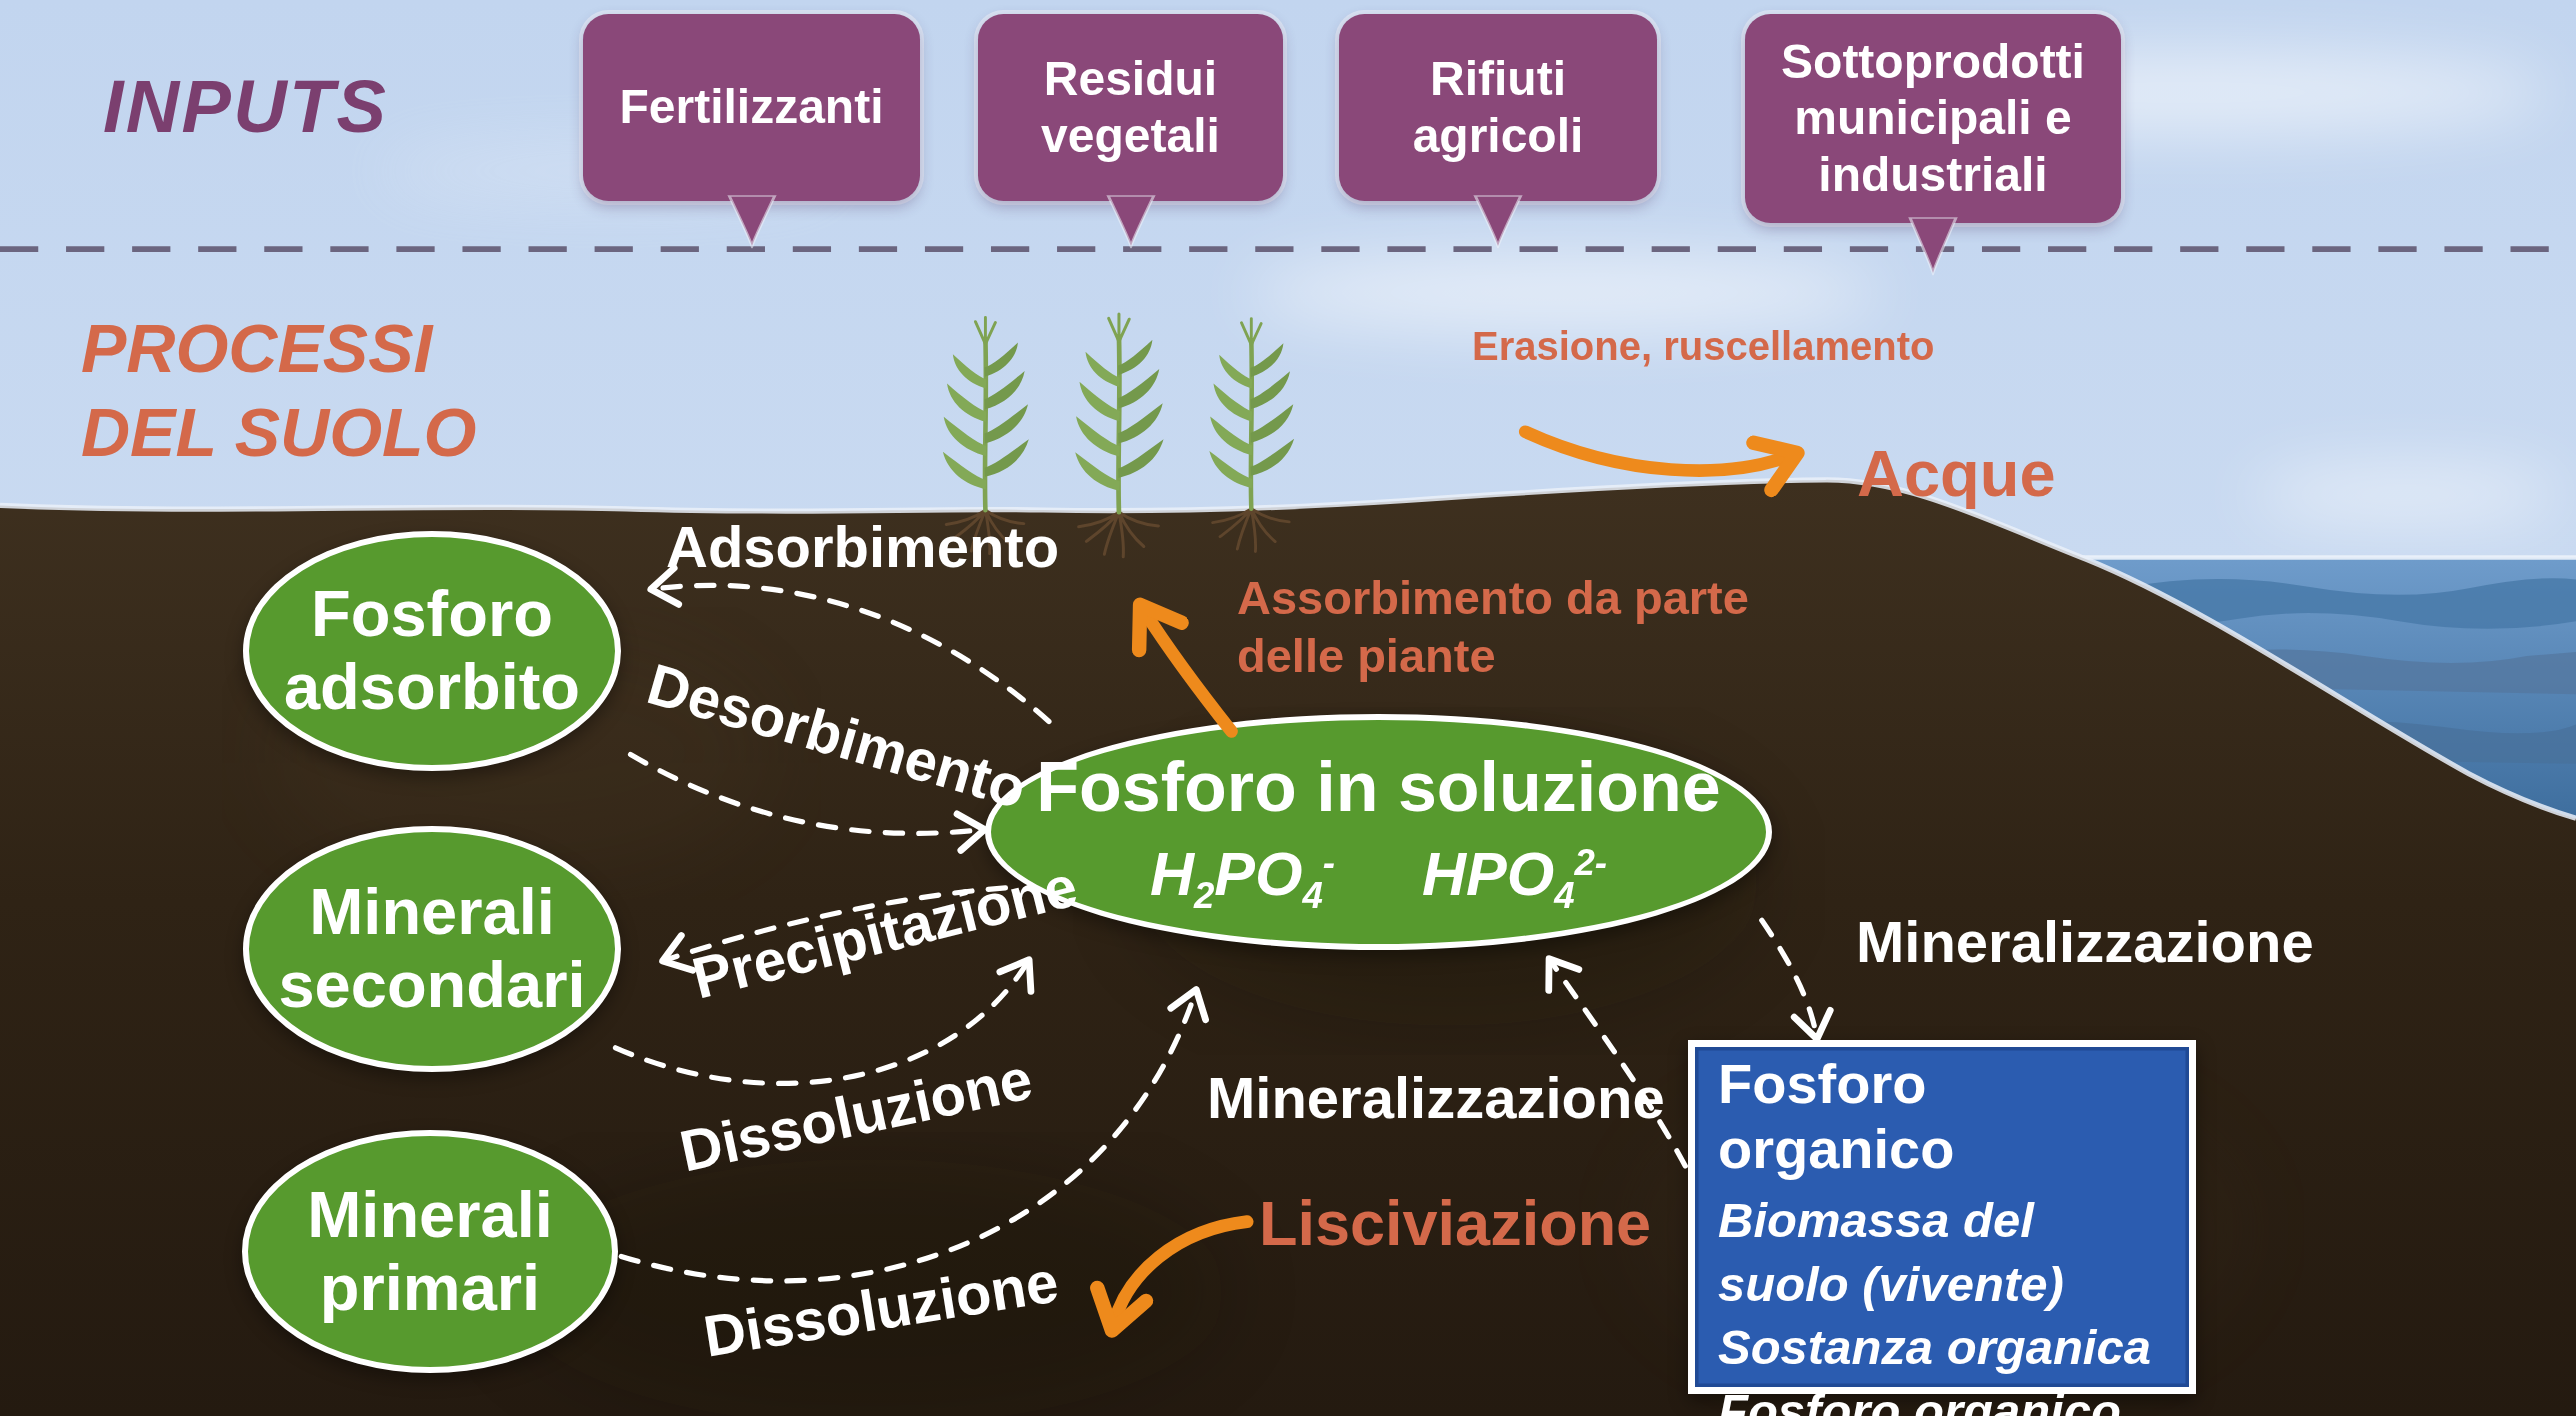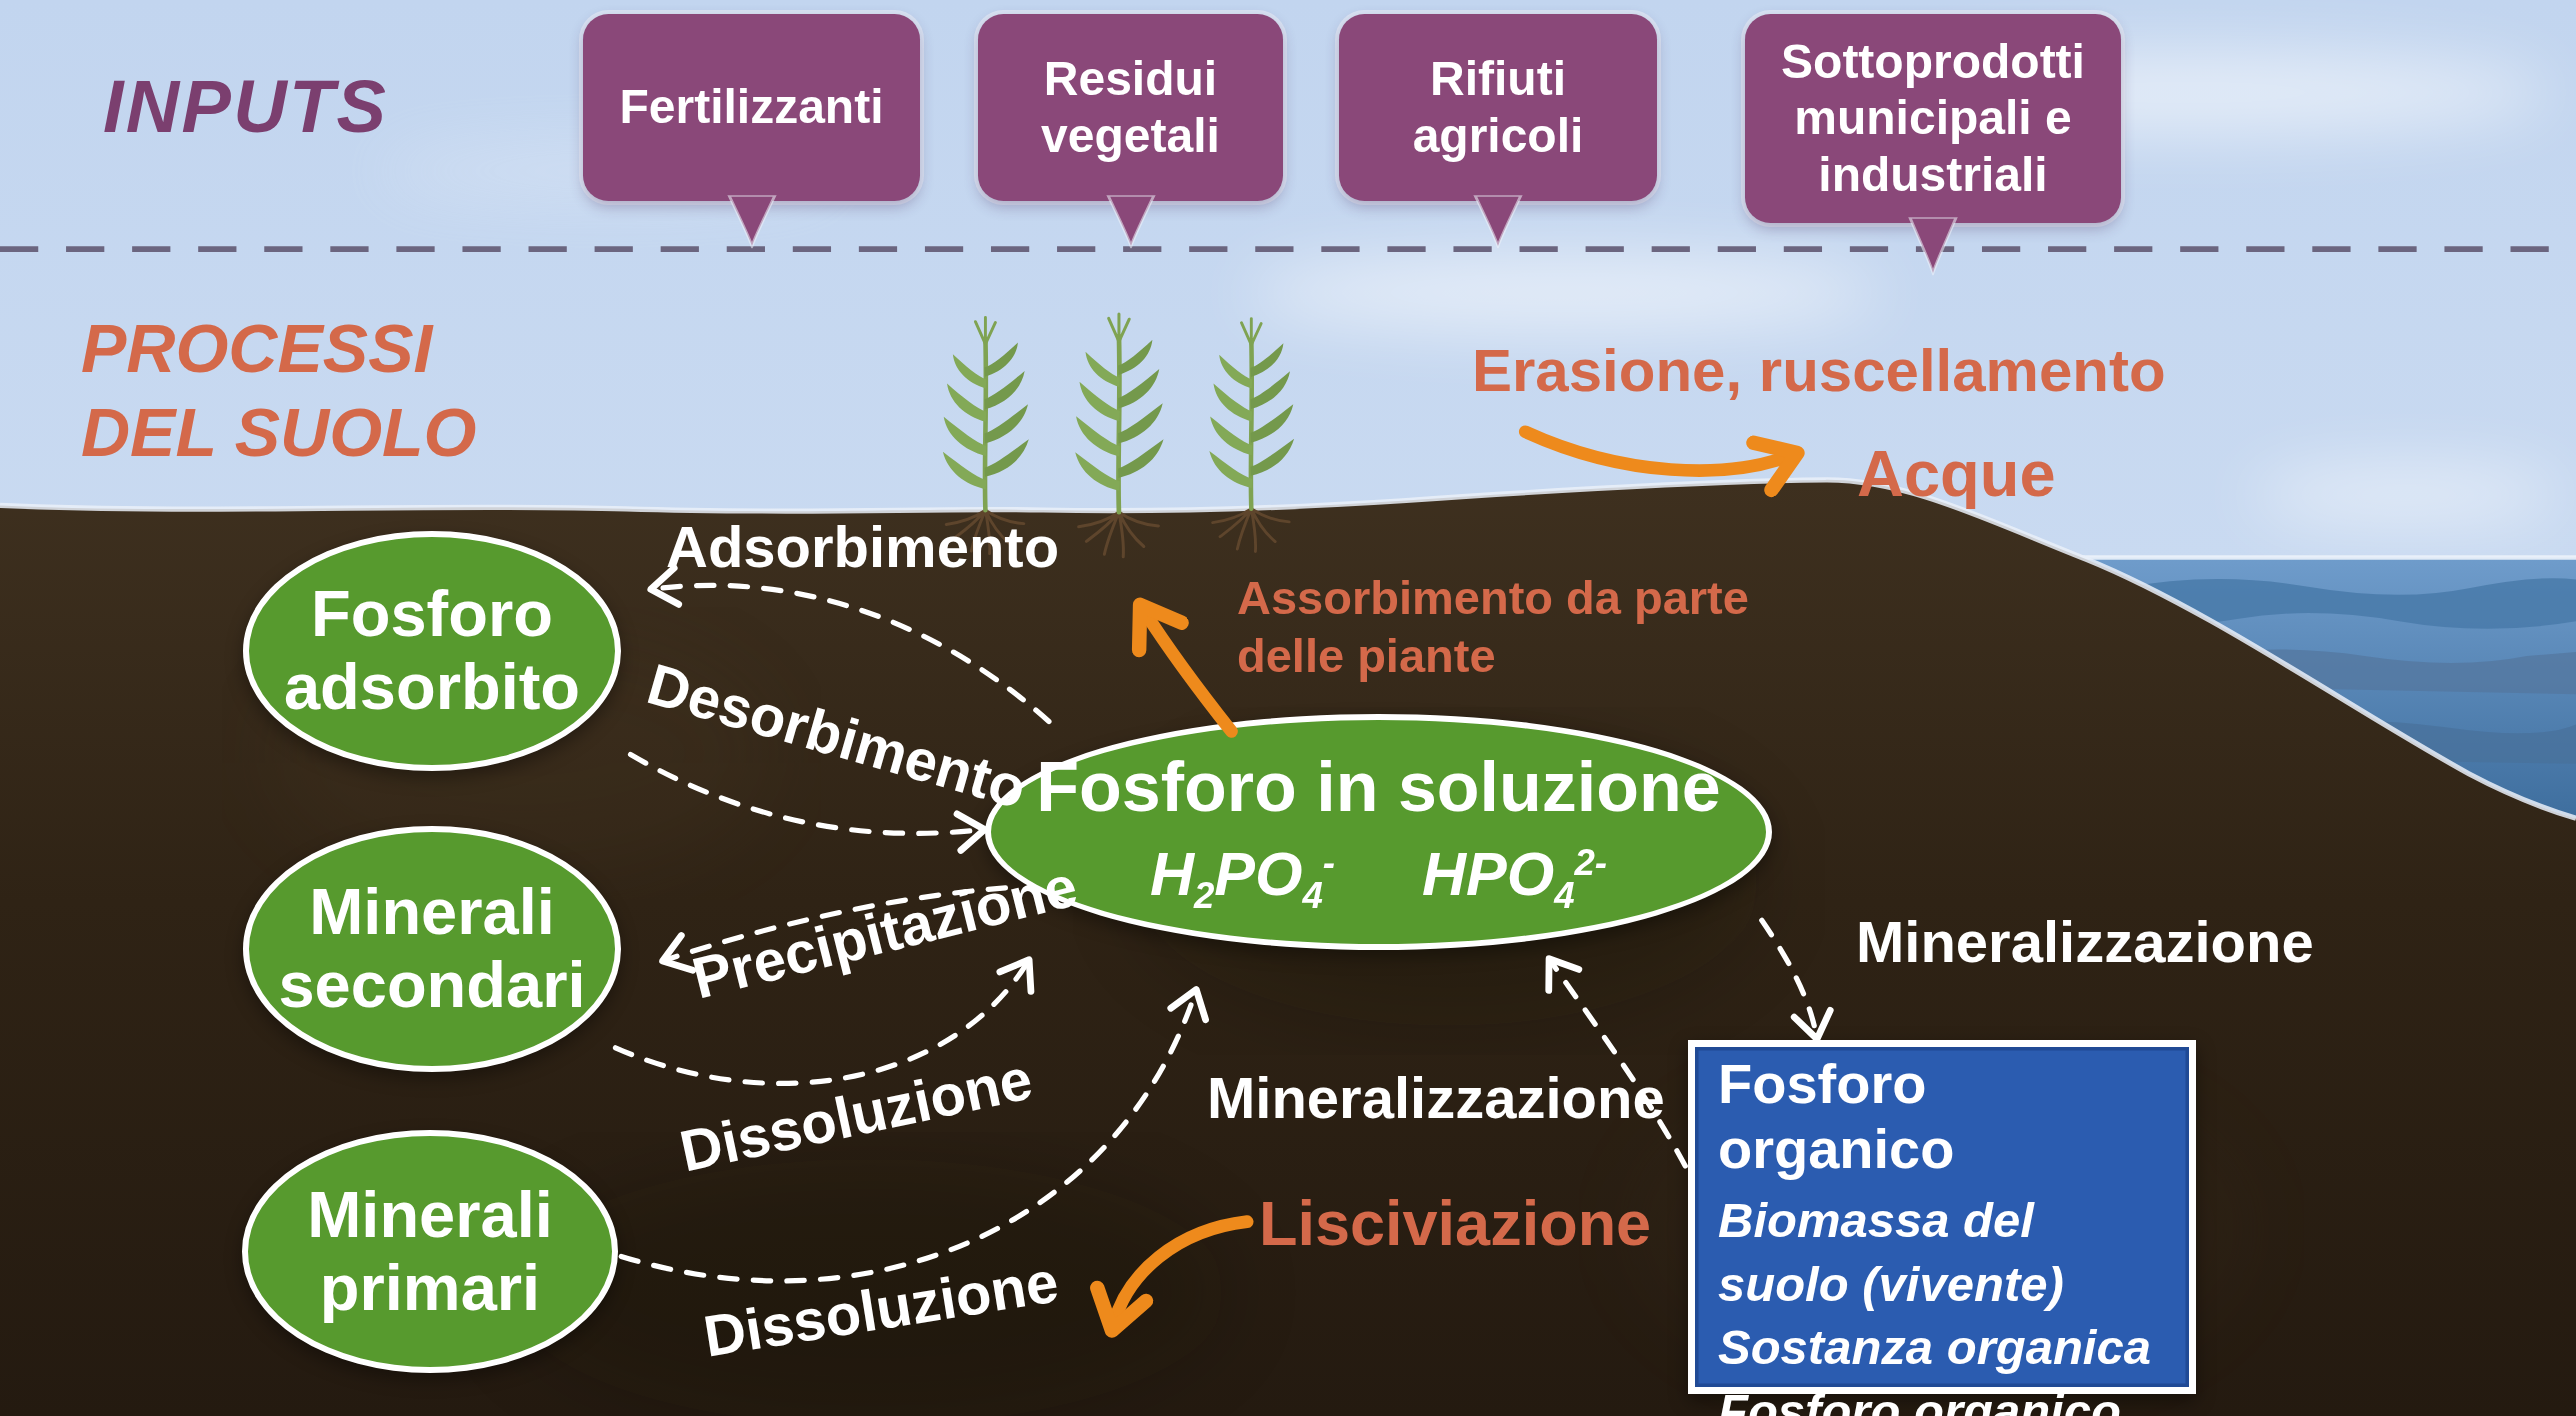--- a/index.html
+++ b/index.html
@@ -52,21 +52,21 @@
   
   .lbl{position:absolute;z-index:4;color:#fff;font-weight:700;font-size:58px;white-space:nowrap;}
   #lbl-adsorption{left:666px;top:513px;}
   #lbl-desorption{left:642px;top:702px;transform:rotate(16deg);}
   #lbl-precipitation{left:688px;top:898px;transform:rotate(-14deg);}
   #lbl-dissolution-upper{left:677px;top:1081px;transform:rotate(-12deg);}
   #lbl-dissolution-lower{left:702px;top:1275px;transform:rotate(-9deg);}
   #lbl-mineralization-left{left:1207px;top:1064px;}
   #lbl-mineralization-right{left:1856px;top:908px;}
   .sal{position:absolute;z-index:4;color:#d4694a;font-weight:700;white-space:nowrap;}
-  #lbl-erosion{left:1472px;top:336px;font-size:60px;}
+  #lbl-erosion{left:1472px;top:324px;font-size:40px;}
   #lbl-waters{left:1857px;top:436px;font-size:65px;}
   #lbl-uptake{left:1237px;top:569px;width:568px;font-size:47px;line-height:1.24;
     text-align:left;white-space:normal;}
   #lbl-leaching{left:1259px;top:1187px;font-size:63px;}
 </style>
 </head>
 <body>
 
 <div id="stage">
 

